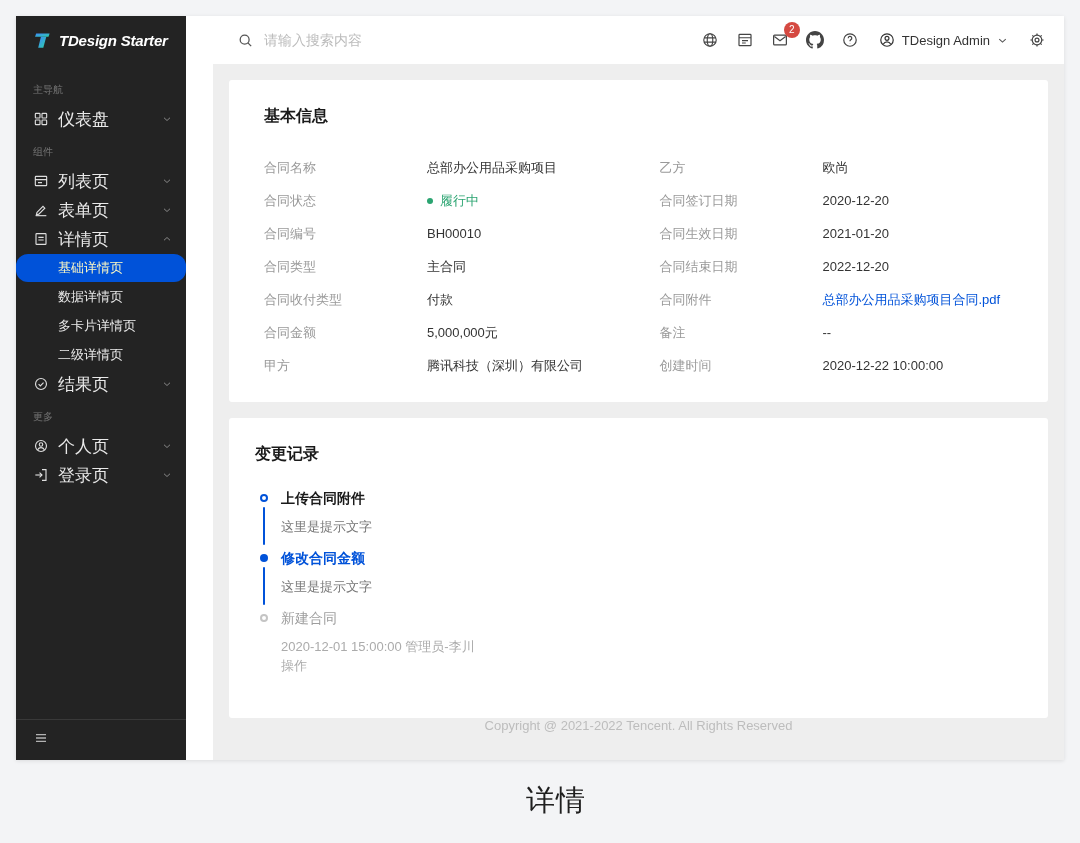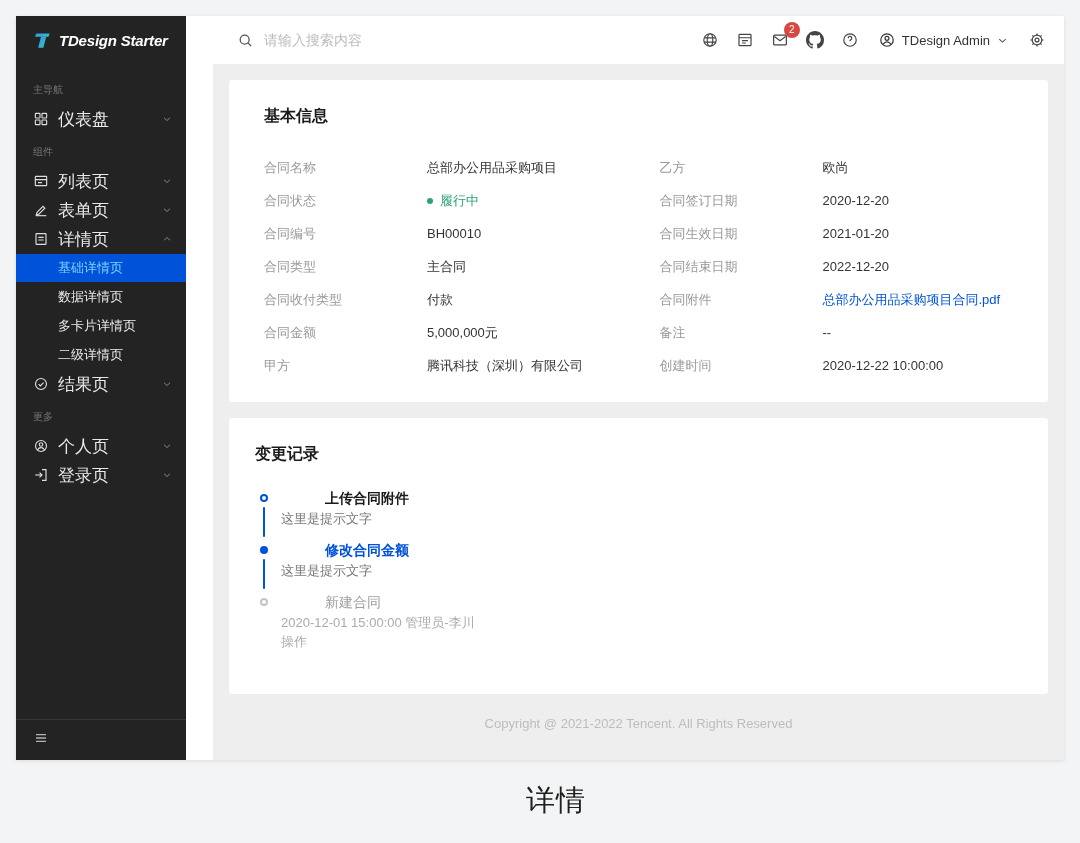--- a/index.html
+++ b/index.html
@@ -24,21 +24,21 @@
   .group-label { font-size:10px; color:rgba(255,255,255,.35); padding:11px 0 7px 17px; }
   .menu-item { height:28px; margin:1px 0; display:flex; align-items:center; padding:0 13px 0 17px; gap:9px;
                font-size:17px; color:rgba(255,255,255,.9); cursor:pointer; }
   .mi-icon { width:16px; height:16px; color:rgba(255,255,255,.85); flex-shrink:0; display:flex; }
   .mi-icon svg { width:16px; height:16px; }
   .mi-label { flex:1; white-space:nowrap; }
   .chev { width:12px; height:12px; color:rgba(255,255,255,.45); display:flex; }
   .chev svg { width:12px; height:12px; }
   .sub-item { height:28px; margin:1px 0; display:flex; align-items:center; padding-left:42px;
               font-size:13px; color:rgba(255,255,255,.9); cursor:pointer; white-space:nowrap; }
-  .sub-item.active { background:#0052d9; color:#7dd3fc; }
+  .sub-item.active { background:#0052d9; color:#fef9c3;border-radius:12px; }
   .sidebar-foot { height:41px; border-top:1px solid rgba(255,255,255,.10); display:flex; align-items:center; padding-left:17px; }
   .collapse-btn { width:20px; height:20px; color:rgba(255,255,255,.65); display:flex; cursor:pointer; }
   .collapse-btn svg { width:16px; height:16px; }
   
   .main { flex:1; display:flex; flex-direction:column; min-width:0; }
   .header { height:48px; background:#fff; display:flex; align-items:center; padding:0 12px 0 24px; flex-shrink:0; }
   .search { display:flex; align-items:center; gap:10px; flex:1; }
   .search-icon { width:17px; height:17px; color:#555; display:flex; }
   .search-icon svg { width:17px; height:17px; }
   .search input { border:none; outline:none; font-size:14px; color:#333; width:240px; background:transparent;
@@ -69,24 +69,24 @@
   .card2 { margin-top:16px; padding:26px 26px 30px; }
   .timeline { margin-top:24px; padding-left:5px; }
   .tl-item { display:flex; gap:13px; }
   .tl-rail { width:8px; display:flex; flex-direction:column; align-items:center; flex-shrink:0; }
   .tl-dot { width:8px; height:8px; border-radius:50%; margin-top:5px; flex-shrink:0; }
   .dot-hollow-blue { border:2px solid #0052d9; background:#fff; }
   .dot-solid-blue { background:#0052d9; }
   .dot-hollow-gray { border:2px solid #c4c4c4; background:#fff; }
   .tl-line { width:2px; flex:1; background:#0052d9; margin:5px 0 4px; border-radius:1px; }
   .tl-content { max-width:205px; padding-bottom:13px; }
-  .tl-title { font-size:14px; font-weight:bold; color:#1a1a1a; line-height:18px;margin-left:44px; }
+  .tl-title { font-size:14px; font-weight:bold; color:#1a1a1a; line-height:18px; }
   .tl-title.blue { color:#0052d9; }
   .tl-title.gray { color:#9e9e9e; font-weight:normal; }
-  .tl-desc { font-size:13px; color:#777; margin-top:2px; line-height:19px; }
+  .tl-desc { font-size:13px; color:#777; margin-top:10px; line-height:19px; }
   .tl-desc.gray { color:#ababab; }
   .content-footer { margin-top:auto; text-align:center; font-size:13px; color:#bdbdbd; padding-bottom:13px; }
   
   .caption { position:absolute; left:16px; top:781px; width:1080px; text-align:center;
              font-size:29px; font-weight:500; color:#1f1f1f; letter-spacing:1px; }
 </style>
 </head>
 <body>
 
 <div class="app">

